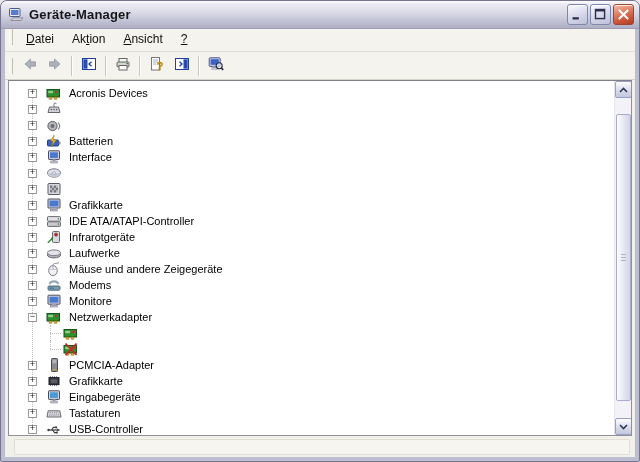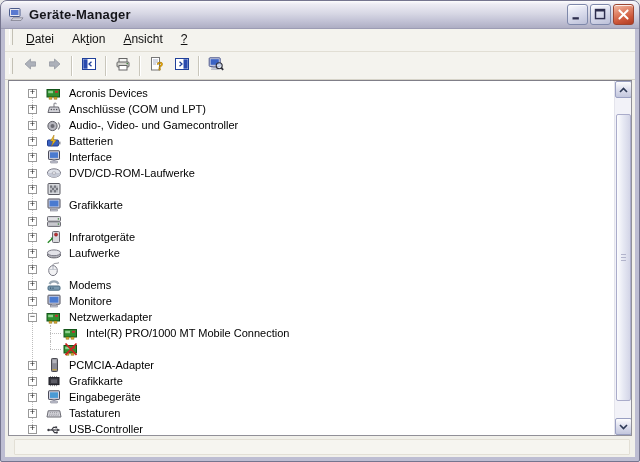--- a/index.html
+++ b/index.html
@@ -220,32 +220,30 @@
             <span class="toggle">+</span>
             <span class="dev-icon">
               <svg width="16" height="16" viewBox="0 0 16 16" xmlns="http://www.w3.org/2000/svg">
                 <path d="M8 6 L8 3.2 C8 1.6 10.2 1.6 10.2 3.2" stroke="#8a8a92" fill="none" stroke-width="1.1"></path>
                 <path d="M3.5 6 L12.5 6 L14 11.5 L2 11.5 Z" fill="#d0d0d6" stroke="#66666e"></path>
                 <circle cx="5.4" cy="8.6" r="0.75" fill="#55555c"></circle>
                 <circle cx="8" cy="8.6" r="0.75" fill="#55555c"></circle>
                 <circle cx="10.6" cy="8.6" r="0.75" fill="#55555c"></circle>
               </svg>
             </span>
-            <span class="tree-label">Anschlüsse (COM und LPT)</span>
           </div>
           <div class="tree-row">
             <span class="toggle">+</span>
             <span class="dev-icon">
               <svg width="16" height="16" viewBox="0 0 16 16" xmlns="http://www.w3.org/2000/svg">
                 <circle cx="6.5" cy="9" r="4.6" fill="#b8b8c0" stroke="#5a5a62"></circle>
                 <circle cx="6.5" cy="9" r="2" fill="#6a6a72"></circle>
                 <path d="M12 5.5 q3.4 3.5 0 7" stroke="#8a8a92" fill="none" stroke-width="1.2"></path>
               </svg>
             </span>
-            <span class="tree-label">Audio-, Video- und Gamecontroller</span>
           </div>
           <div class="tree-row">
             <span class="toggle">+</span>
             <span class="dev-icon">
               <svg width="16" height="16" viewBox="0 0 16 16" xmlns="http://www.w3.org/2000/svg">
                 <rect x="1.5" y="7" width="11" height="6" rx="1" fill="#3a62c0" stroke="#1f3b8f"></rect>
                 <rect x="12.5" y="8.6" width="2" height="2.8" fill="#8a8a92"></rect>
                 <path d="M8 2 L4.5 8 L7 8 L5.5 13.2 L10.2 7 L7.5 7 Z" fill="#f0c020" stroke="#a07010" stroke-width="0.5"></path>
               </svg>
             </span>
@@ -265,21 +263,20 @@
           </div>
           <div class="tree-row">
             <span class="toggle">+</span>
             <span class="dev-icon">
               <svg width="16" height="16" viewBox="0 0 16 16" xmlns="http://www.w3.org/2000/svg">
                 <ellipse cx="8" cy="8" rx="6.6" ry="4.2" fill="#dfe2ea" stroke="#7a7a86"></ellipse>
                 <path d="M1.4 8 a6.6 4.2 0 0 0 13.2 0" fill="#c4c8d4"></path>
                 <ellipse cx="8" cy="8" rx="1.9" ry="1.2" fill="#f4f5f8" stroke="#8a8a96" stroke-width="0.6"></ellipse>
               </svg>
             </span>
-            <span class="tree-label">DVD/CD-ROM-Laufwerke</span>
           </div>
           <div class="tree-row">
             <span class="toggle">+</span>
             <span class="dev-icon">
               <svg width="16" height="16" viewBox="0 0 16 16" xmlns="http://www.w3.org/2000/svg">
                 <rect x="2" y="2.5" width="12" height="11" rx="1" fill="#d8dade" stroke="#5a5a62"></rect>
                 <rect x="4" y="4.5" width="8" height="7" fill="#b8bac0"></rect>
                 <rect x="4" y="4.5" width="2" height="2.3" fill="#74767e"></rect>
                 <rect x="8" y="4.5" width="2" height="2.3" fill="#74767e"></rect>
                 <rect x="6" y="6.8" width="2" height="2.3" fill="#74767e"></rect>
@@ -304,20 +301,21 @@
           <div class="tree-row">
             <span class="toggle">+</span>
             <span class="dev-icon">
               <svg width="16" height="16" viewBox="0 0 16 16" xmlns="http://www.w3.org/2000/svg">
                 <rect x="1.5" y="3.6" width="13" height="4.6" rx="0.8" fill="#e2e2e6" stroke="#6a6a72"></rect>
                 <rect x="1.5" y="8.8" width="13" height="4.6" rx="0.8" fill="#c8c8ce" stroke="#6a6a72"></rect>
                 <circle cx="12.4" cy="5.9" r="0.8" fill="#4a8a4a"></circle>
                 <circle cx="12.4" cy="11.1" r="0.8" fill="#4a8a4a"></circle>
               </svg>
             </span>
+            <span class="tree-label">IDE ATA/ATAPI-Controller</span>
           </div>
           <div class="tree-row">
             <span class="toggle">+</span>
             <span class="dev-icon">
               <svg width="16" height="16" viewBox="0 0 16 16" xmlns="http://www.w3.org/2000/svg">
                 <rect x="6.5" y="2.5" width="7" height="11" rx="1" fill="#d8d8dc" stroke="#6a6a72"></rect>
                 <circle cx="10" cy="5.6" r="1.6" fill="#c03030" stroke="#7a1a1a" stroke-width="0.5"></circle>
                 <path d="M1.8 13.8 L6 9.8" stroke="#2a8a2a" stroke-width="1.4"></path>
                 <path d="M4.6 8.6 l2.6 0.2 l-1.4 2.4 z" fill="#2a8a2a"></path>
               </svg>
@@ -337,20 +335,21 @@
           <div class="tree-row">
             <span class="toggle">+</span>
             <span class="dev-icon">
               <svg width="16" height="16" viewBox="0 0 16 16" xmlns="http://www.w3.org/2000/svg">
                 <path d="M7 4.2 C7 1.6 11 3 13 1.6" stroke="#8a8a92" fill="none" stroke-width="1"></path>
                 <ellipse cx="7" cy="9.6" rx="4.3" ry="5" fill="#f2f2f4" stroke="#7a7a86"></ellipse>
                 <line x1="7" y1="4.6" x2="7" y2="9" stroke="#aab0bc"></line>
                 <line x1="3.2" y1="8.4" x2="10.8" y2="8.4" stroke="#c2c6ce"></line>
               </svg>
             </span>
+            <span class="tree-label">Mäuse und andere Zeigegeräte</span>
           </div>
           <div class="tree-row">
             <span class="toggle">+</span>
             <span class="dev-icon">
               <svg width="16" height="16" viewBox="0 0 16 16" xmlns="http://www.w3.org/2000/svg">
                 <rect x="2" y="9" width="12" height="4.2" rx="1.2" fill="#7a9ab0" stroke="#4a6a80"></rect>
                 <circle cx="4.6" cy="11.1" r="0.7" fill="#23435c"></circle>
                 <circle cx="7" cy="11.1" r="0.7" fill="#23435c"></circle>
                 <path d="M3.5 7 C5 3.4 11 3.4 12.5 7" stroke="#9aa8b4" stroke-width="2.2" fill="none"></path>
               </svg>
@@ -385,21 +384,20 @@
           <div class="tree-row child">
             <span class="dev-icon">
               <svg width="16" height="16" viewBox="0 0 16 16" xmlns="http://www.w3.org/2000/svg">
                 <rect x="1" y="4.5" width="12.5" height="7.5" fill="#2f8f2f" stroke="#14541a"></rect>
                 <rect x="2.2" y="5.8" width="4.8" height="2.4" fill="#8fd08f"></rect>
                 <rect x="9" y="5.8" width="3" height="2" fill="#c03030"></rect>
                 <rect x="3" y="12" width="3" height="2.2" fill="#caa433" stroke="#8a6a12" stroke-width="0.4"></rect>
                 <rect x="8" y="12" width="3" height="2.2" fill="#caa433" stroke="#8a6a12" stroke-width="0.4"></rect>
               </svg>
             </span>
-            <span class="tree-label">Intel(R) PRO/1000 MT Mobile Connection</span>
           </div>
           <div class="tree-row child child-last">
             <span class="dev-icon">
               <svg width="16" height="16" viewBox="0 0 16 16" xmlns="http://www.w3.org/2000/svg">
                 <rect x="1" y="4.5" width="12.5" height="7.5" fill="#2f8f2f" stroke="#14541a"></rect>
                 <rect x="2.2" y="5.8" width="4.8" height="2.4" fill="#8fd08f"></rect>
                 <rect x="9" y="5.8" width="3" height="2" fill="#c03030"></rect>
                 <rect x="3" y="12" width="3" height="2.2" fill="#caa433" stroke="#8a6a12" stroke-width="0.4"></rect>
                 <rect x="8" y="12" width="3" height="2.2" fill="#caa433" stroke="#8a6a12" stroke-width="0.4"></rect>
                 <path d="M2.5 2.5 L13.5 14 M13.5 2.5 L2.5 14" stroke="#cc2222" stroke-width="1.8"></path>

